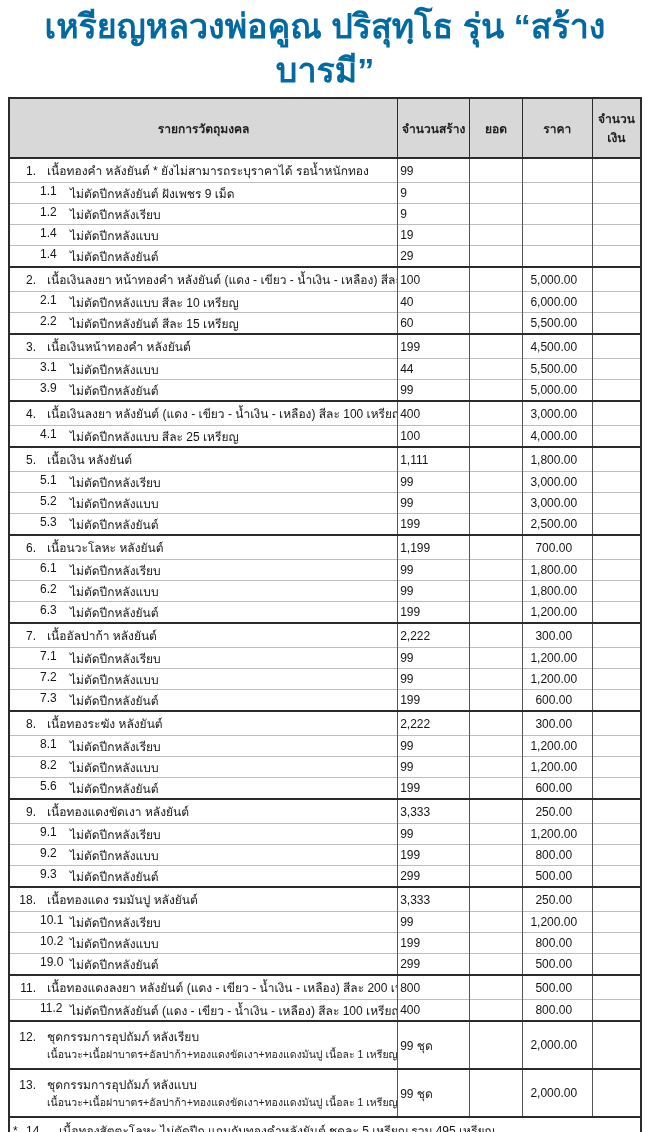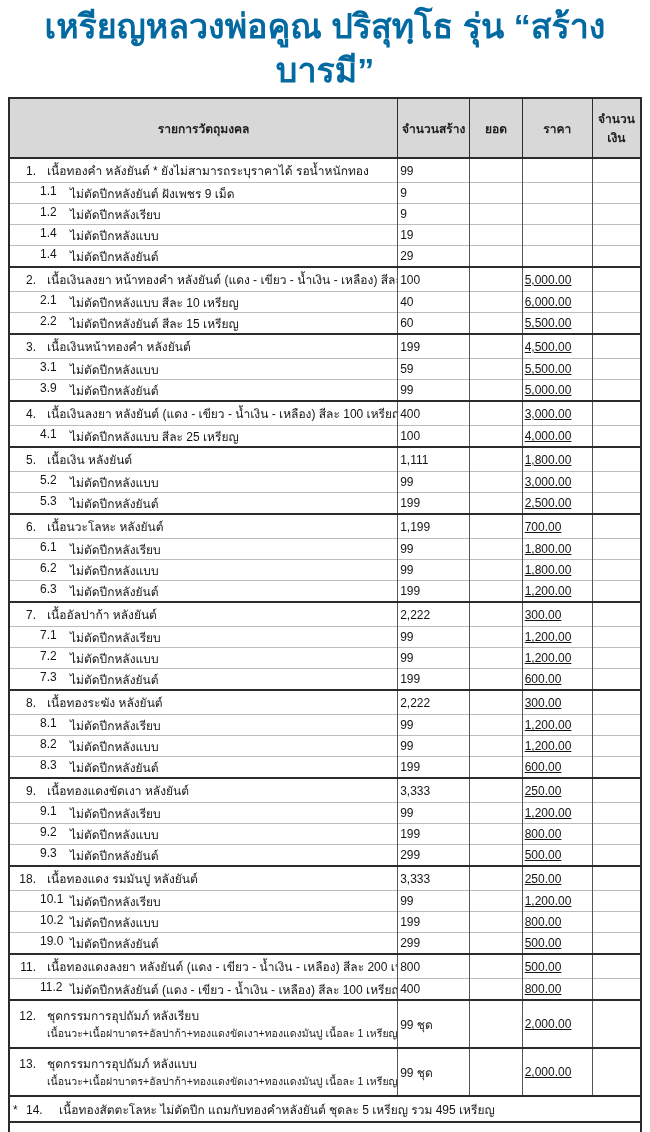--- a/index.html
+++ b/index.html
@@ -33,21 +33,21 @@
   }
   tbody.group{border-top:2px solid var(--border-dark);}
   tr.main-row td{height:23px;}
   tr.sub-row td{height:20px;}
   td.desc{padding-left:0;}
   .main-line{display:flex;align-items:baseline;}
   .main-no{flex:0 0 26px;text-align:right;margin-right:11px;font-weight:normal;}
   .sub-line{display:flex;align-items:flex-start;margin-left:30px;}
   .sub-no{flex:0 0 30px;text-align:left;}
   td.qty{text-align:left;}
-  td.price{text-align:left;padding-right:9px;text-decoration:underline;}
+  td.price{text-align:center;padding-right:9px;}
   td.amount,td.total{}
   tr.set-row td{height:46px;}
   .set-detail{font-size:10.5px;margin-left:37px;margin-top:0;color:#222;}
   tr.note-row td{height:24px;padding-left:0;}
   .note-line{display:flex;align-items:baseline;}
   .note-prefix{flex:0 0 13px;padding-left:3px;}
   .note-no{flex:0 0 22px;text-align:left;margin-right:11px;}
 </style>
 </head>
 <body>
@@ -186,21 +186,21 @@
           <td class="price">4,500.00</td>
           <td class="amount"></td>
         </tr>
         <tr class="sub-row">
           <td class="desc">
             <div class="sub-line">
               <span class="sub-no">3.1</span>
               <span class="sub-label">ไม่ตัดปีกหลังแบบ</span>
             </div>
           </td>
-          <td class="qty">59</td>
+          <td class="qty">44</td>
           <td class="total"></td>
           <td class="price">5,500.00</td>
           <td class="amount"></td>
         </tr>
         <tr class="sub-row">
           <td class="desc">
             <div class="sub-line">
               <span class="sub-no">3.9</span>
               <span class="sub-label">ไม่ตัดปีกหลังยันต์</span>
             </div>
@@ -246,20 +246,32 @@
             </div>
           </td>
           <td class="qty">1,111</td>
           <td class="total"></td>
           <td class="price">1,800.00</td>
           <td class="amount"></td>
         </tr>
         <tr class="sub-row">
           <td class="desc">
             <div class="sub-line">
+              <span class="sub-no">5.1</span>
+              <span class="sub-label">ไม่ตัดปีกหลังเรียบ</span>
+            </div>
+          </td>
+          <td class="qty">99</td>
+          <td class="total"></td>
+          <td class="price">3,000.00</td>
+          <td class="amount"></td>
+        </tr>
+        <tr class="sub-row">
+          <td class="desc">
+            <div class="sub-line">
               <span class="sub-no">5.2</span>
               <span class="sub-label">ไม่ตัดปีกหลังแบบ</span>
             </div>
           </td>
           <td class="qty">99</td>
           <td class="total"></td>
           <td class="price">3,000.00</td>
           <td class="amount"></td>
         </tr>
         <tr class="sub-row">
@@ -408,21 +420,21 @@
             </div>
           </td>
           <td class="qty">99</td>
           <td class="total"></td>
           <td class="price">1,200.00</td>
           <td class="amount"></td>
         </tr>
         <tr class="sub-row">
           <td class="desc">
             <div class="sub-line">
-              <span class="sub-no">8.3</span>
+              <span class="sub-no">5.6</span>
               <span class="sub-label">ไม่ตัดปีกหลังยันต์</span>
             </div>
           </td>
           <td class="qty">199</td>
           <td class="total"></td>
           <td class="price">600.00</td>
           <td class="amount"></td>
         </tr>
       </tbody>
       <tbody class="group">

